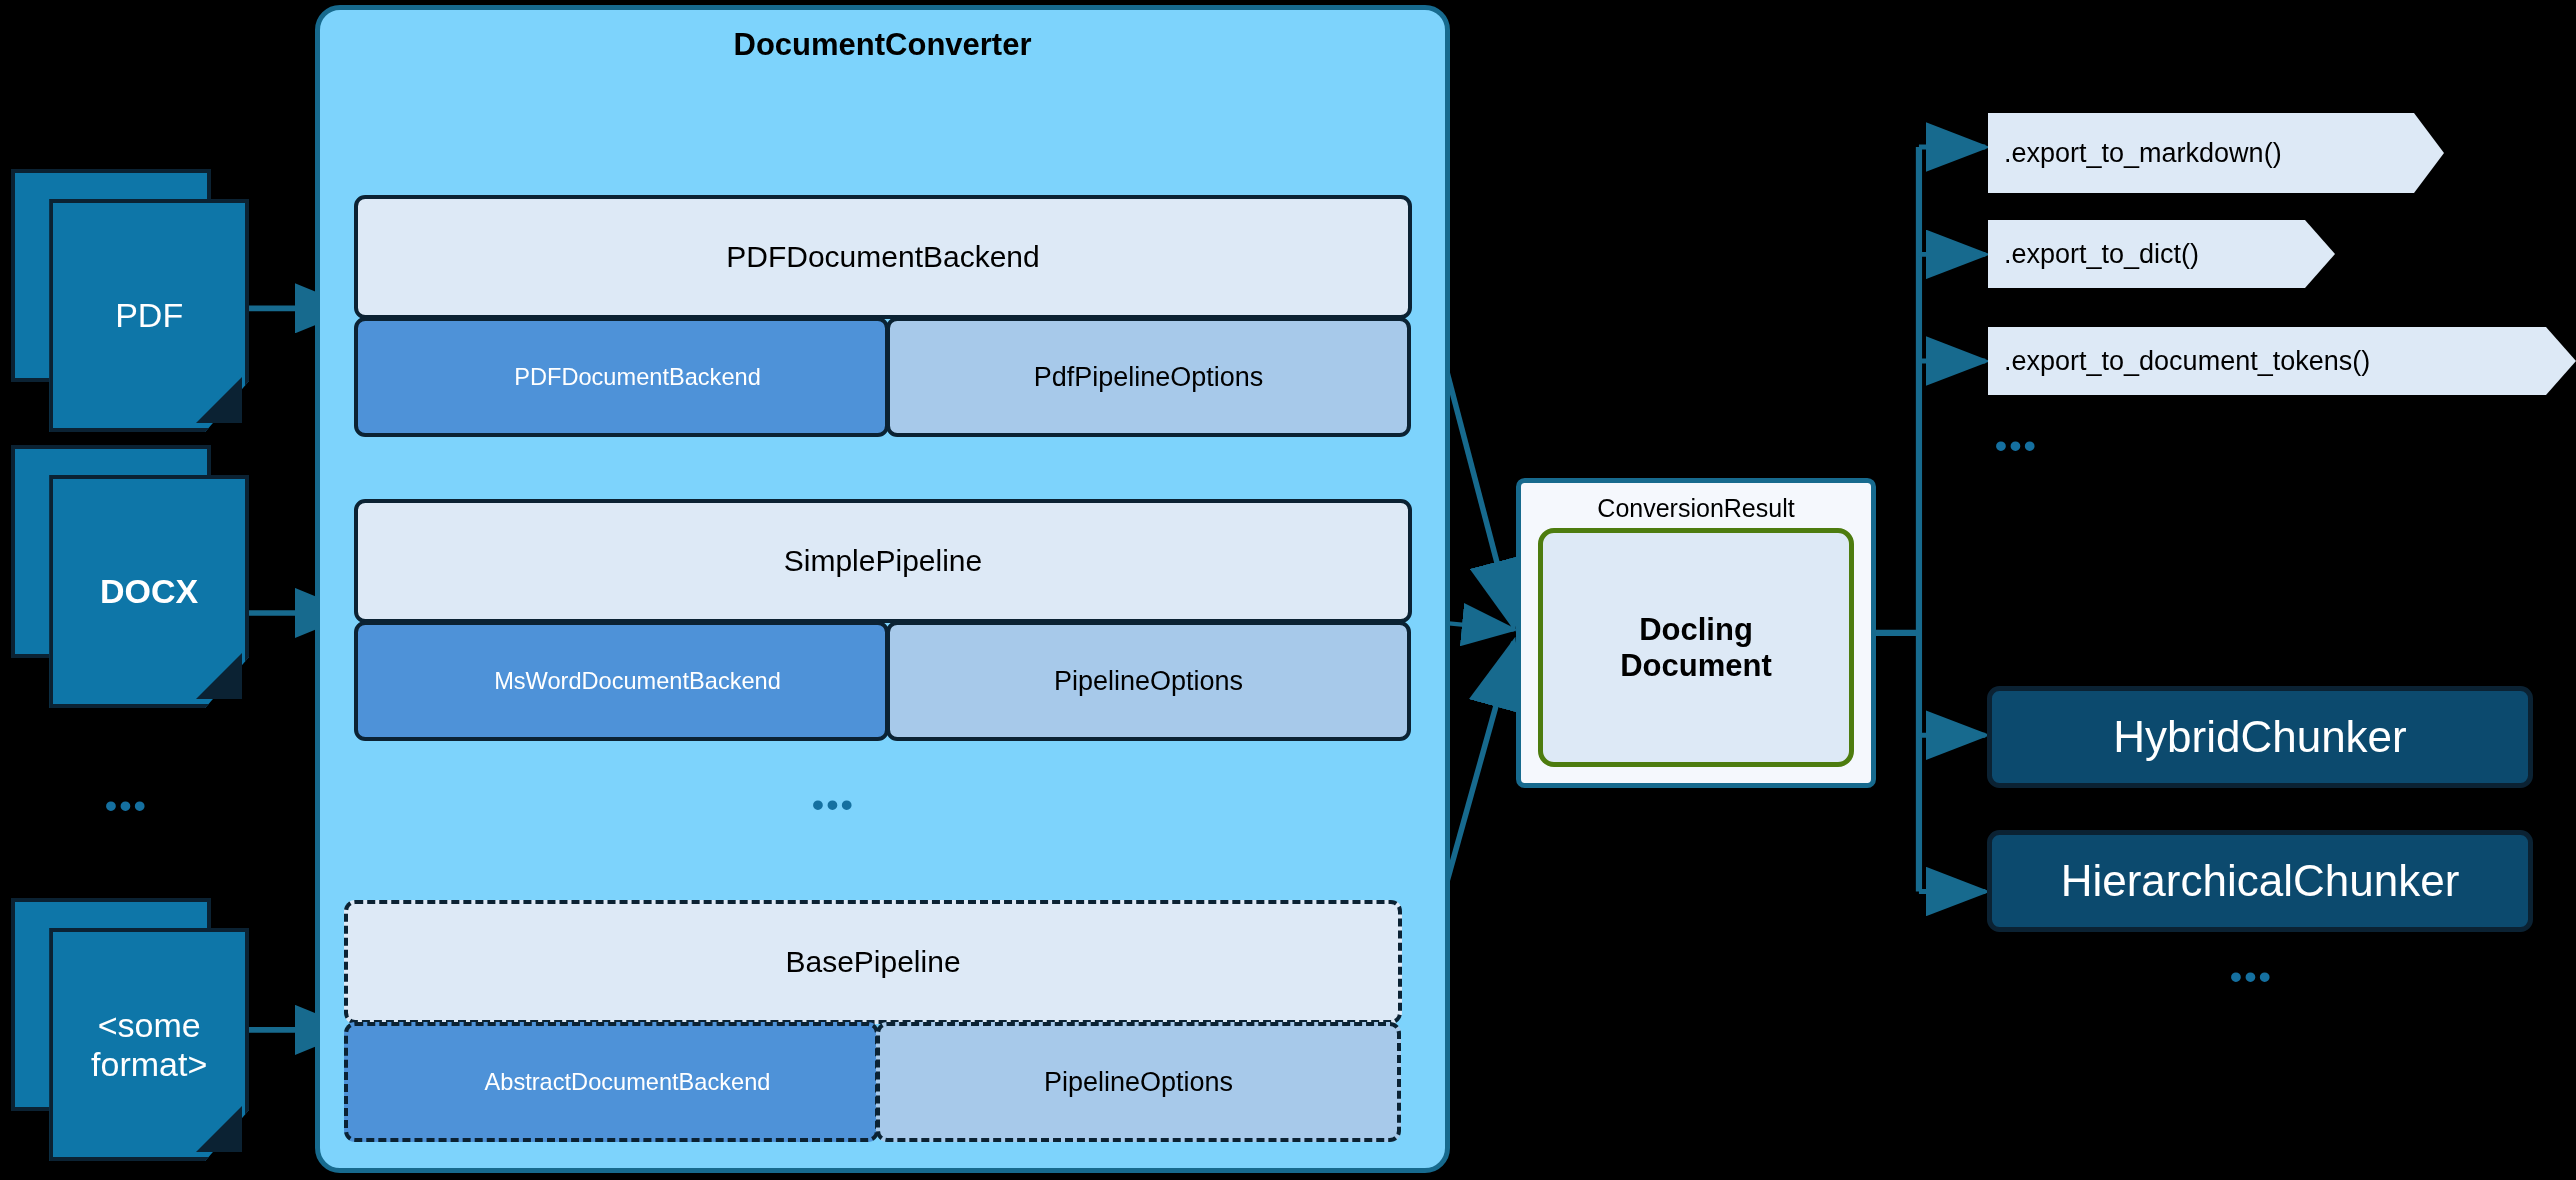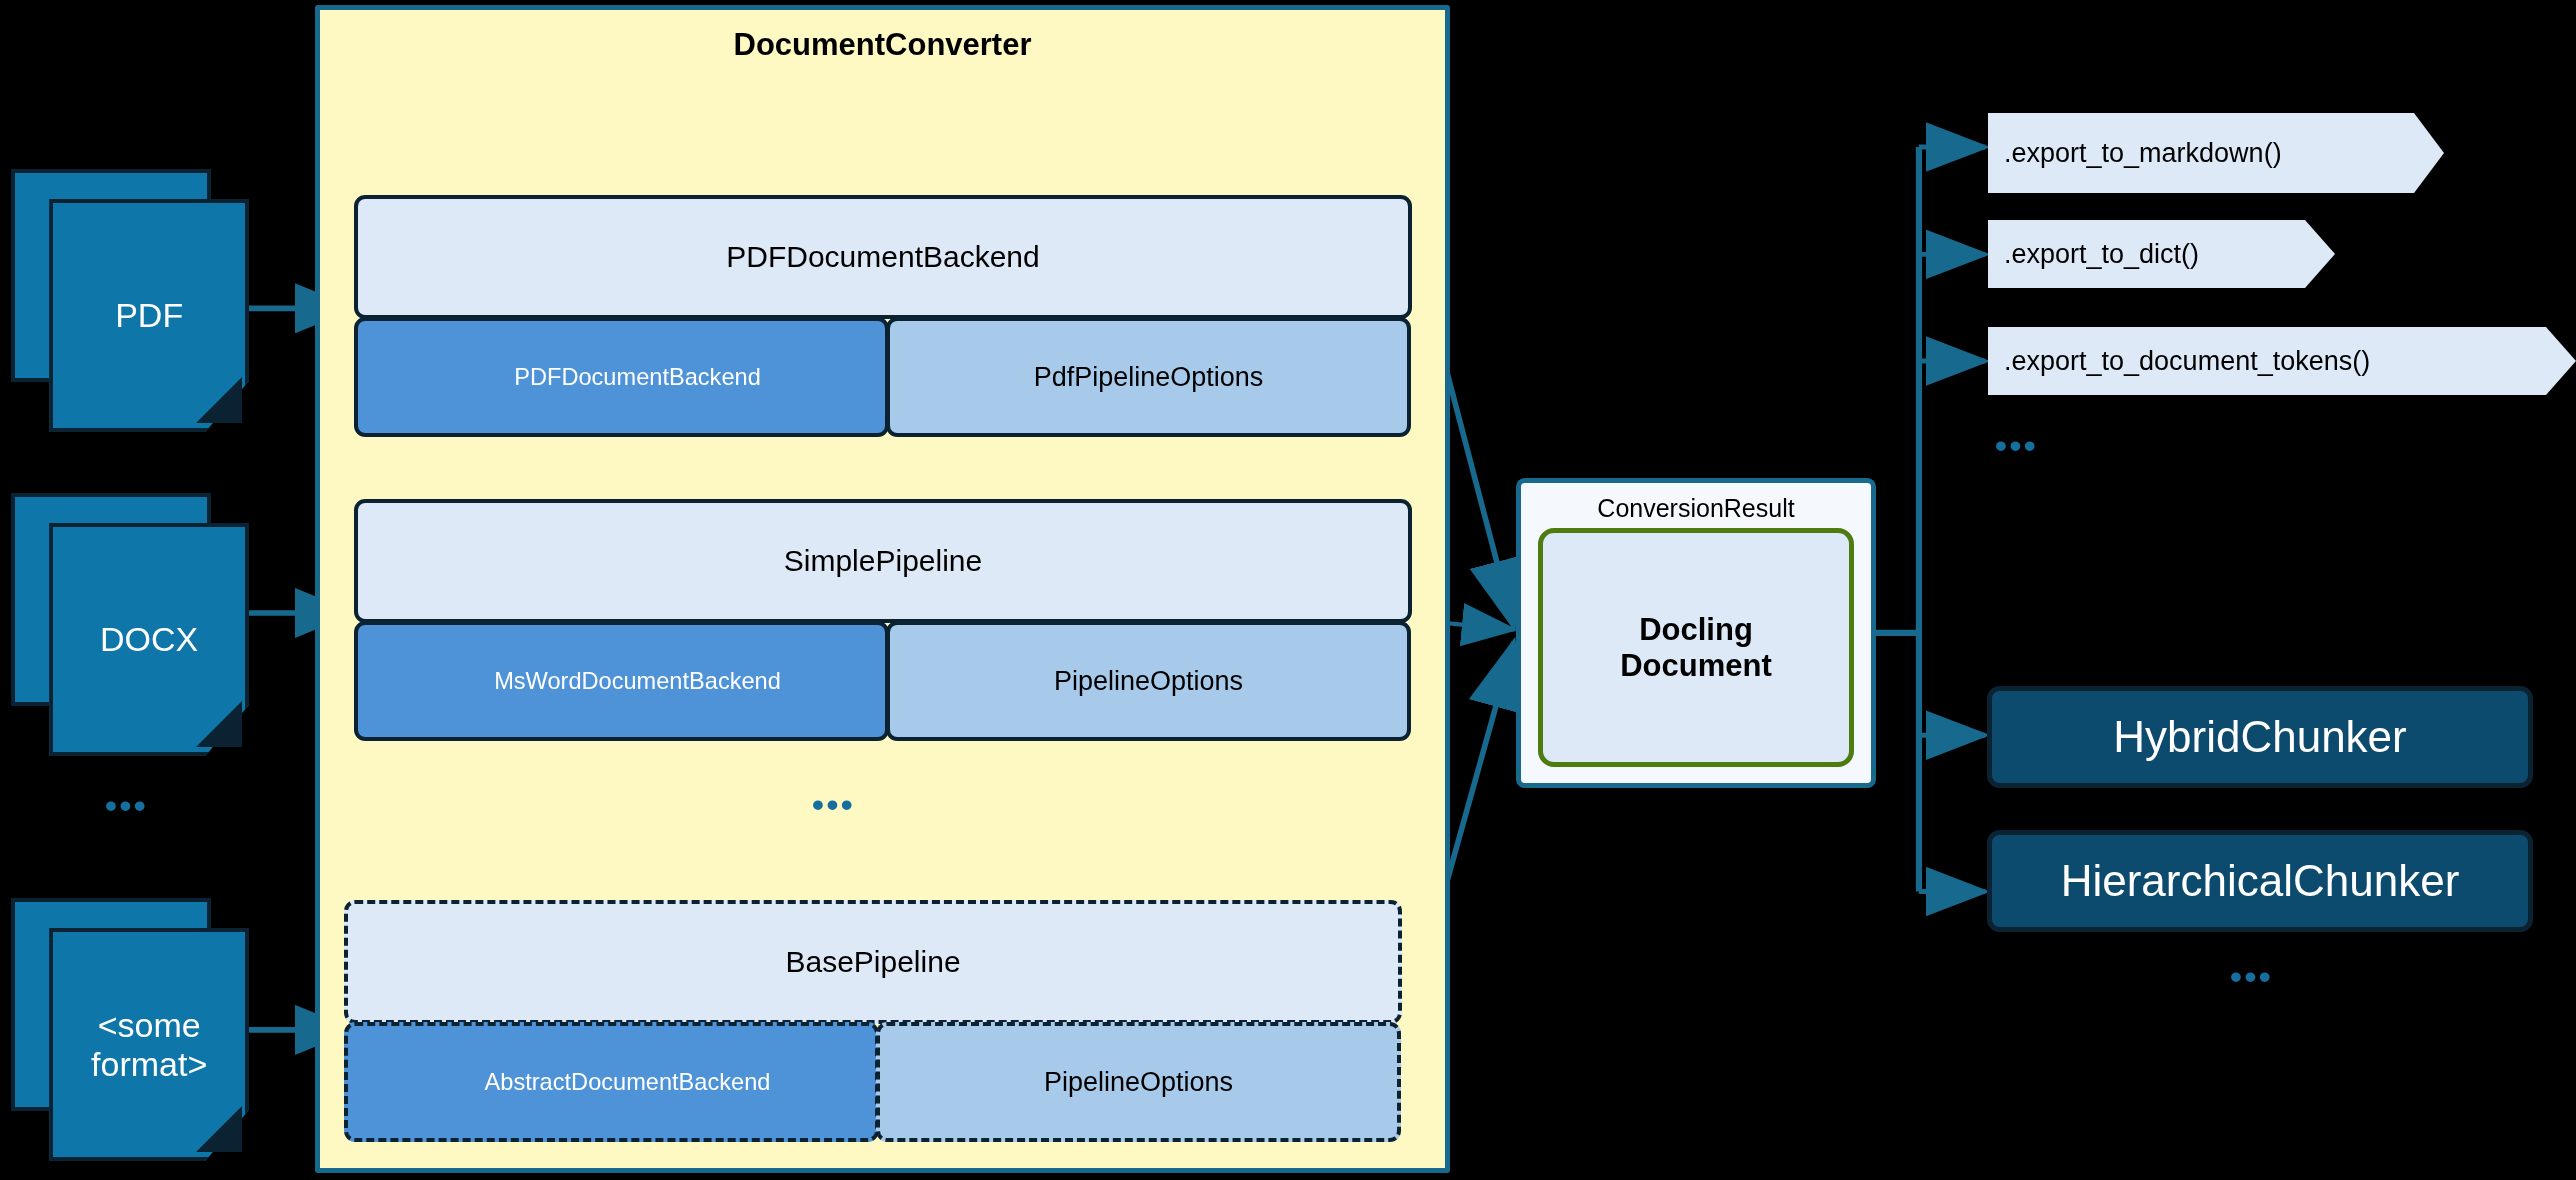--- a/index.html
+++ b/index.html
@@ -16,21 +16,21 @@
   .doc-front{position:absolute;left:38px;top:30px;width:192px;height:225px;
              background:#0e76a8;border:4.3px solid #0b2233;
              display:flex;align-items:center;justify-content:center;
              color:#fff;font-size:34px;line-height:1.12;text-align:center;
              clip-path:polygon(0 0,100% 0,100% 78%,78% 100%,0 100%);}
   .doc-fold{position:absolute;width:0;height:0;
             border-left:46px solid #0b2233;border-bottom:46px solid transparent;
             transform:rotate(0deg);}
 
   
-  .panel{background:#fef9c3;border:5.6px solid #176a8e;border-radius:3px;}
+  .panel{background:#7dd3fc;border:5.6px solid #176a8e;border-radius:25px;}
   .panel-title{position:absolute;left:0;right:0;top:17.4px;text-align:center;
                font-size:31px;font-weight:bold;color:#000;}
 
   
   .pipe-head{background:#dde9f6;border:4.3px solid #0b2233;border-radius:11.2px;
              display:flex;align-items:center;justify-content:center;
              font-size:30px;color:#000;}
   .pipe-head.dashed{border-style:dashed;}
   .sub-backend{background:#4e92d8;border:4.3px solid #0b2233;border-radius:11.2px;
                display:flex;align-items:center;justify-content:center;
@@ -103,21 +103,21 @@
   </svg>
 
   <div class="doc-icon" style="left:11.2px;top:169px;width:248px;height:261px;padding-left:7px;">
     <div class="doc-back"></div>
     <div class="doc-front">
       <span>PDF</span>
     </div>
     <div class="doc-fold" style="left:185px;top:208px;transform:rotate(180deg);"></div>
   </div>
 
-  <div class="doc-icon" style="left:11.2px;top:493px;width:248px;height:261px;">
+  <div class="doc-icon" style="left:11.2px;top:445px;width:248px;height:261px;font-weight:bold;">
     <div class="doc-back"></div>
     <div class="doc-front">
       <span>DOCX</span>
     </div>
     <div class="doc-fold" style="left:185px;top:208px;transform:rotate(180deg);"></div>
   </div>
 
   <div class="abs ellipsis" style="left:105px;top:788px;">•••</div>
 
   <div class="doc-icon" style="left:11.2px;top:898px;width:248px;height:261px;">

